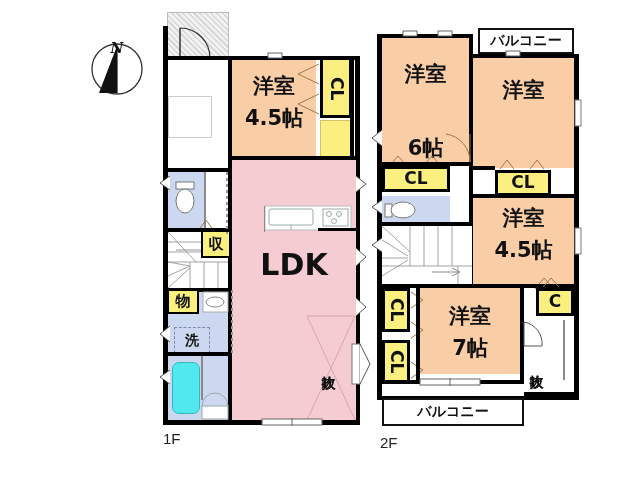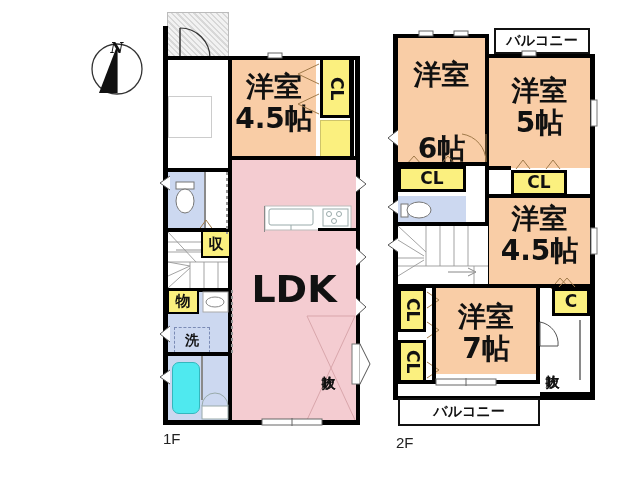--- a/index.html
+++ b/index.html
@@ -19,21 +19,21 @@
   .blue{background:#ccd8f0;}
   .cyan{background:#4fe9ef;}
   .white{background:#ffffff;}
   .hatch{background:
       repeating-linear-gradient(45deg,#d8d8d8 0 1.5px,#f2f2f2 1.5px 4px);}
 
   .lbl{position:absolute;display:flex;align-items:center;justify-content:center;
        text-align:center;line-height:1.02;font-weight:700;color:#111;
        font-family:"DejaVu Sans","Liberation Sans",sans-serif;}
 
-  .roomname{font-size:28px;letter-spacing:0px;}
+  .roomname{font-size:21px;letter-spacing:0px;}
   .tagbox{position:absolute;box-sizing:border-box;border:2px solid #000;
           display:flex;align-items:center;justify-content:center;
           font-weight:700;font-size:15px;
           font-family:"DejaVu Sans","Liberation Sans",sans-serif;}
   .cl{font-size:17px;font-weight:700;line-height:0.92;}
   .floorlabel{position:absolute;font-size:15px;color:#222;font-weight:400;
               font-family:"Liberation Sans",sans-serif;}
   .balcony{position:absolute;box-sizing:border-box;border:2px solid #111;
            background:#fff;display:flex;align-items:center;justify-content:center;
            font-size:14px;font-weight:700;
@@ -92,21 +92,21 @@
       <svg width="24" height="56" viewBox="0 0 24 56">
         <path d="M23 2 L2 12 L23 22" fill="none" stroke="#a07a4a" stroke-width="1"></path>
         <path d="M23 32 L2 42 L23 52" fill="none" stroke="#a07a4a" stroke-width="1"></path>
       </svg>
     </div>
 
     <div class="wall" style="left:232px;top:156px;width:124px;height:4px;"></div>
     <div class="wall" style="left:350px;top:60px;width:4px;height:98px;"></div>
 
     <div class="room pink" style="left:232px;top:160px;width:124px;height:260px;"></div>
-    <div class="lbl" style="left:232px;top:248px;width:124px;height:34px;font-size:38px;margin-top:24px;">LDK</div>
+    <div class="lbl" style="left:232px;top:248px;width:124px;height:34px;font-size:30px;">LDK</div>
 
     <div class="abs" style="left:265px;top:206px;width:86px;height:24px;">
       <svg width="86" height="24" viewBox="0 0 86 24">
         <rect x="0" y="0" width="86" height="24" fill="#fff" stroke="#bbb" stroke-width="1"></rect>
         <rect x="4" y="3" width="44" height="16" rx="2" fill="#fff" stroke="#9aa" stroke-width="1"></rect>
         <line x1="26" y1="19" x2="26" y2="24" stroke="#9aa" stroke-width="1"></line>
         <rect x="58" y="3" width="25" height="17" fill="#fff" stroke="#9aa" stroke-width="1"></rect>
         <circle cx="64" cy="8" r="2.5" fill="none" stroke="#9aa" stroke-width="1"></circle>
         <circle cx="74" cy="8" r="2.5" fill="none" stroke="#9aa" stroke-width="1"></circle>
         <circle cx="69" cy="15" r="2.5" fill="none" stroke="#9aa" stroke-width="1"></circle>
@@ -256,21 +256,21 @@
     <div class="abs" style="left:262px;top:418px;width:60px;height:8px;">
       <svg width="60" height="8" viewBox="0 0 60 8">
           <rect x="0" y="1" width="60" height="6" fill="#fff" stroke="#666" stroke-width="1"></rect>
           <line x1="30" y1="0" x2="30" y2="8" stroke="#666" stroke-width="1"></line>
         </svg>
     </div>
 
     <div class="floorlabel" style="left:163px;top:430px;">1F</div>
   </div>
 
-  <div class="abs" style="left:16px;top:0;width:578px;height:480px;">
+  <div class="abs" style="left:0;top:0;width:578px;height:480px;">
 
     <div class="balcony" style="left:478px;top:28px;width:96px;height:26px;">バルコニー</div>
 
     <div class="wall" style="left:377px;top:34px;width:5px;height:366px;"></div>
     <div class="wall" style="left:377px;top:34px;width:92px;height:4px;"></div>
     <div class="wall" style="left:469px;top:54px;width:110px;height:4px;"></div>
     <div class="wall" style="left:574px;top:54px;width:5px;height:346px;"></div>
     <div class="wall" style="left:377px;top:396px;width:202px;height:4px;"></div>
     <div class="wall" style="left:469px;top:34px;width:4px;height:24px;"></div>
     <div class="wall" style="left:469px;top:34px;width:4px;height:190px;"></div>
@@ -305,21 +305,20 @@
     <div class="lbl cl" style="left:382px;top:166px;width:68px;height:26px;">CL</div>
     <div class="abs" style="left:388px;top:154px;width:60px;height:12px;">
       <svg width="60" height="12" viewBox="0 0 60 12">
         <path d="M2 11 L10 2 L18 11" fill="none" stroke="#a07a4a" stroke-width="1"></path>
         <path d="M36 11 L44 2 L52 11" fill="none" stroke="#a07a4a" stroke-width="1"></path>
       </svg>
     </div>
 
     <div class="room peach" style="left:473px;top:58px;width:101px;height:110px;"></div>
     <div class="lbl roomname" style="left:473px;top:78px;width:101px;height:26px;">洋室</div>
-    <div class="lbl roomname" style="left:473px;top:110px;width:101px;height:26px;">5帖</div>
     <div class="abs" style="left:506px;top:50px;width:14px;height:8px;">
       <svg width="14" height="8" viewBox="0 0 14 8">
           <rect x="0" y="1" width="14" height="5" fill="#fff" stroke="#666" stroke-width="1"></rect>
         </svg>
     </div>
 
     <div class="abs yellow" style="left:495px;top:170px;width:56px;height:26px;border:3px solid #000;"></div>
     <div class="lbl cl" style="left:495px;top:170px;width:56px;height:26px;">CL</div>
     <div class="abs" style="left:498px;top:158px;width:52px;height:12px;">
       <svg width="52" height="12" viewBox="0 0 52 12">

